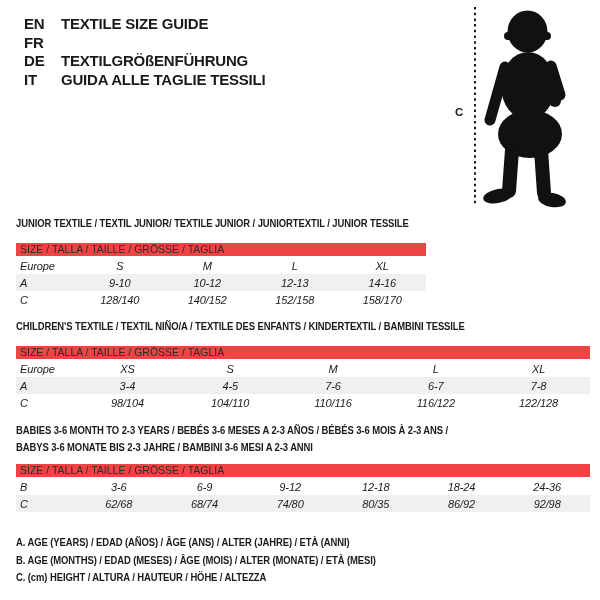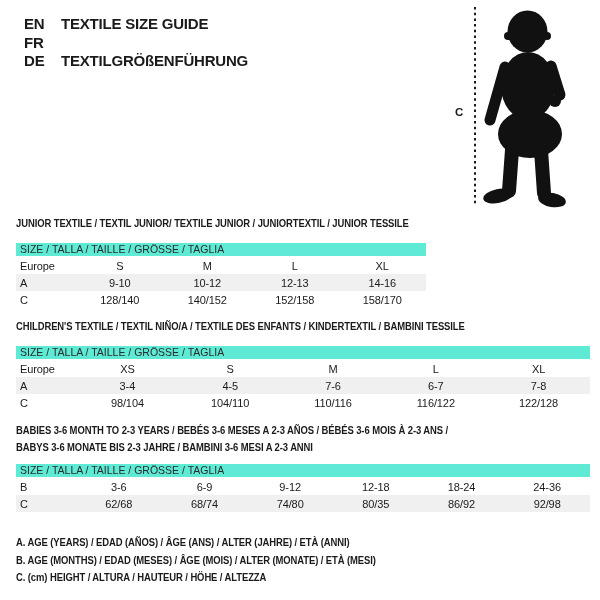--- a/index.html
+++ b/index.html
@@ -24,31 +24,31 @@
     letter-spacing:-0.1px;white-space:nowrap;
     transform:scaleX(0.9);transform-origin:0 0;line-height:12px;
   }
   .t1{top:217px;}
   .t2{top:320px;}
   .t3a{top:424px;}
   .t3b{top:441px;}
 
   
   .bar{
-    position:absolute;left:16px;height:13px;background:#5eead4;
+    position:absolute;left:16px;height:13px;background:#ef4444;
     font-size:10.5px;line-height:13.5px;padding-left:4px;box-sizing:border-box;
     color:#2b2b2b;white-space:nowrap;overflow:hidden;
   }
   .b1{top:243px;width:410px;}
   .b2{top:346px;width:574px;}
   .b3{top:464px;width:574px;}
 
   
   table.tbl{
-    position:absolute;left:16px;border-collapse:collapse;table-layout:fixed;
+    position:absolute;left:16px;border-collapse:collapse;table-layout:fixed;font-style:italic;
   }
   .tbl1{top:257px;width:410px;}
   .tbl2{top:360px;width:574px;}
   .tbl3{top:478px;width:574px;}
   .tbl td{
     height:17px;padding:0;font-size:11px;text-align:center;vertical-align:middle;
     letter-spacing:-0.1px;
   }
   .tbl td.rl{text-align:left;padding-left:4px;}
   .tbl col.c0{width:60px;}
@@ -67,20 +67,24 @@
     <div class="lang-row">
       <span class="lang-code">EN</span>
       <span class="lang-label">TEXTILE SIZE GUIDE</span>
     </div>
     <div class="lang-row">
       <span class="lang-code">FR</span>
     </div>
     <div class="lang-row">
       <span class="lang-code">DE</span>
       <span class="lang-label">TEXTILGRÖßENFÜHRUNG</span>
+    </div>
+    <div class="lang-row">
+      <span class="lang-code">IT</span>
+      <span class="lang-label">GUIDA ALLE TAGLIE TESSILI</span>
     </div>
   </div>
 
   <span class="c-label">C</span>
   <svg class="figure" viewBox="0 0 152 206" xmlns="http://www.w3.org/2000/svg">
     <g fill="#111" stroke="#111">
       <line x1="27" y1="3" x2="27" y2="201" stroke="#1a1a1a" stroke-width="2" stroke-dasharray="2.5 3.2" fill="none"></line>
 
       <ellipse cx="79.5" cy="27.5" rx="20" ry="21" stroke="none"></ellipse>
       <circle cx="60" cy="32" r="4" stroke="none"></circle>

